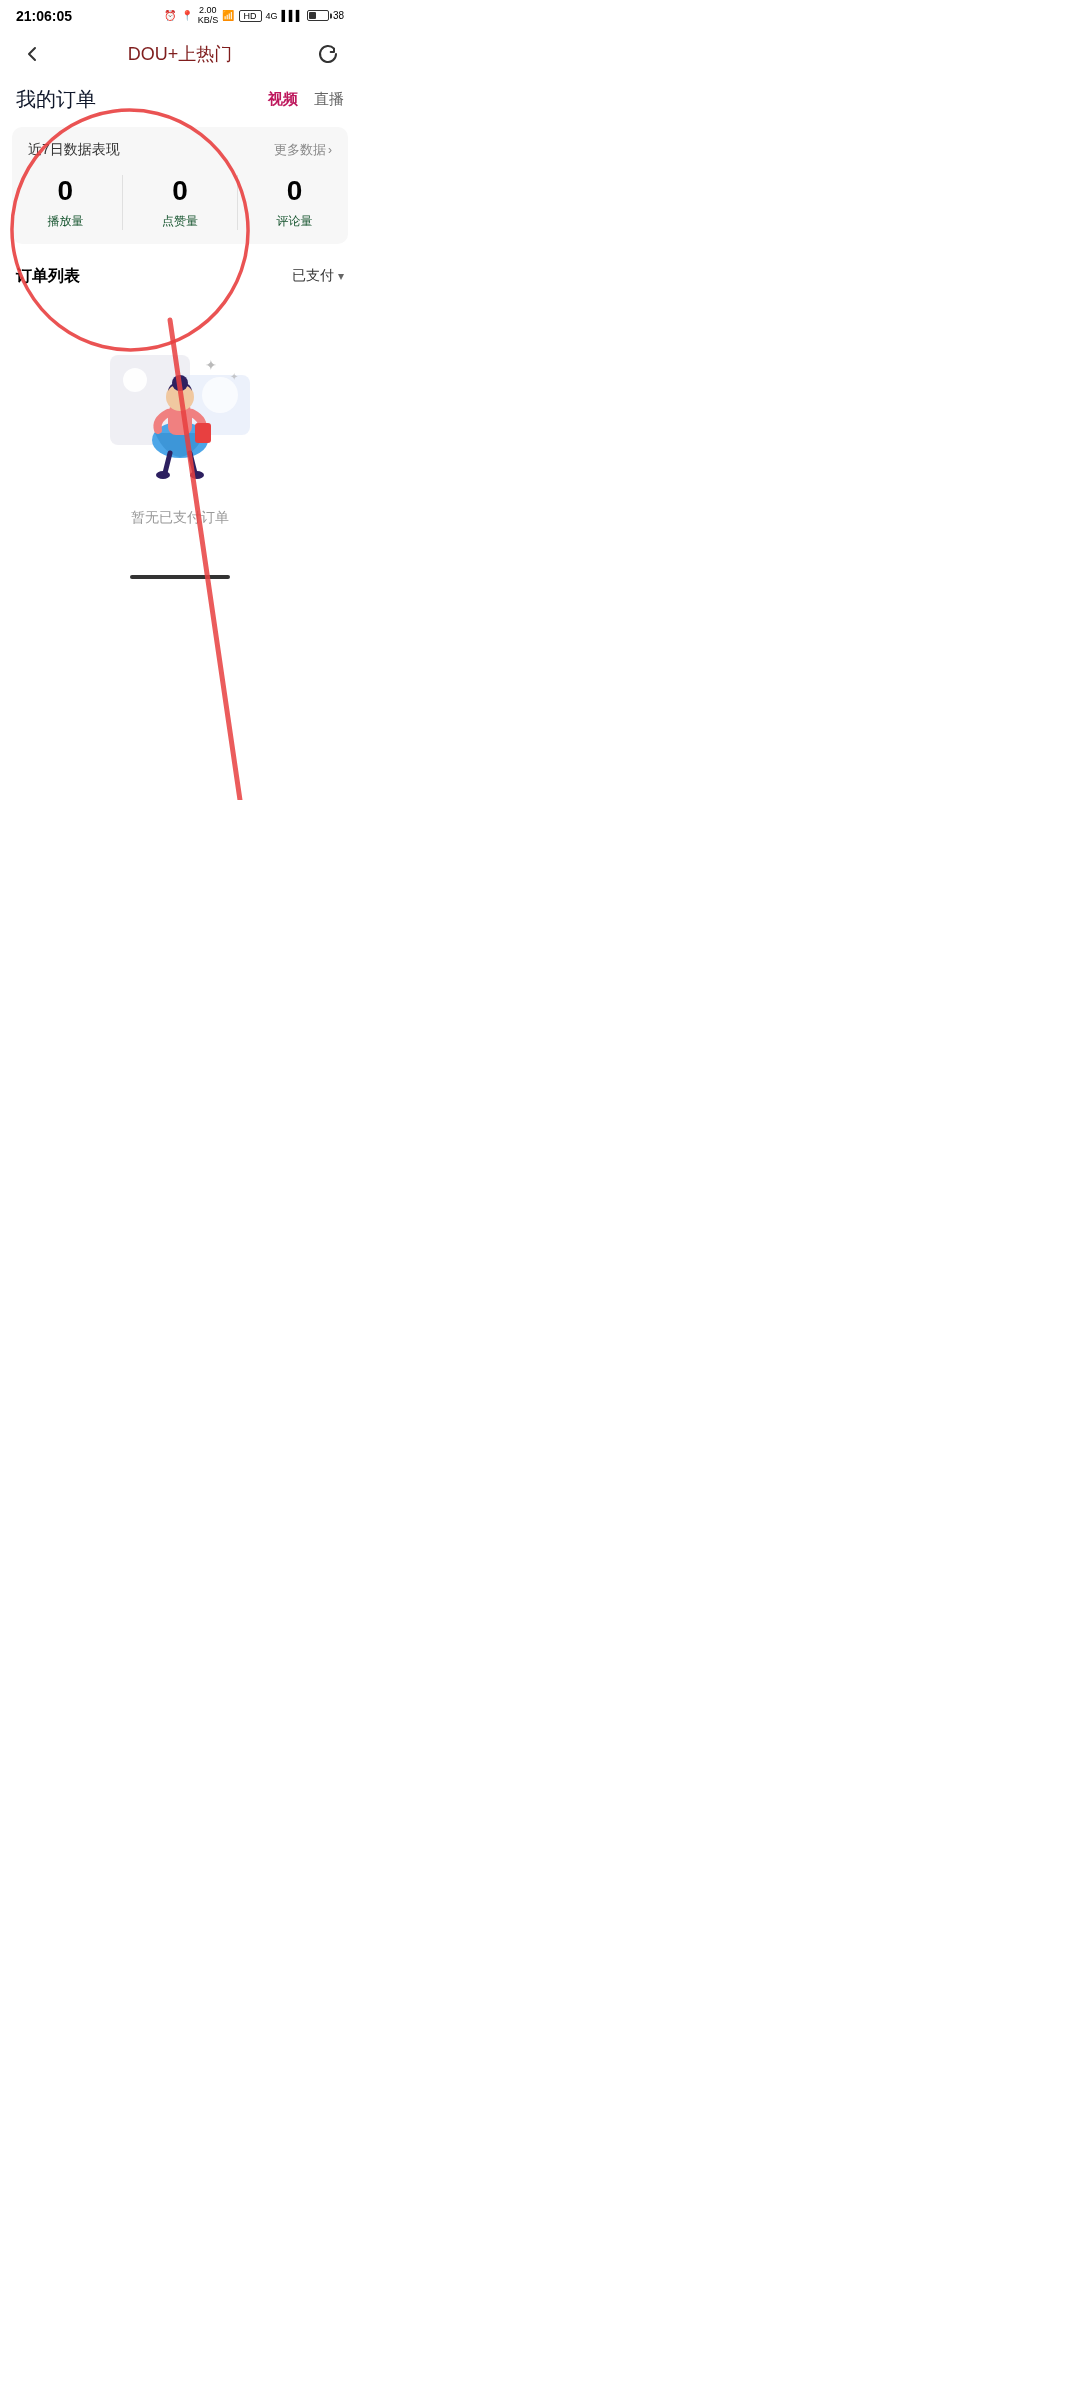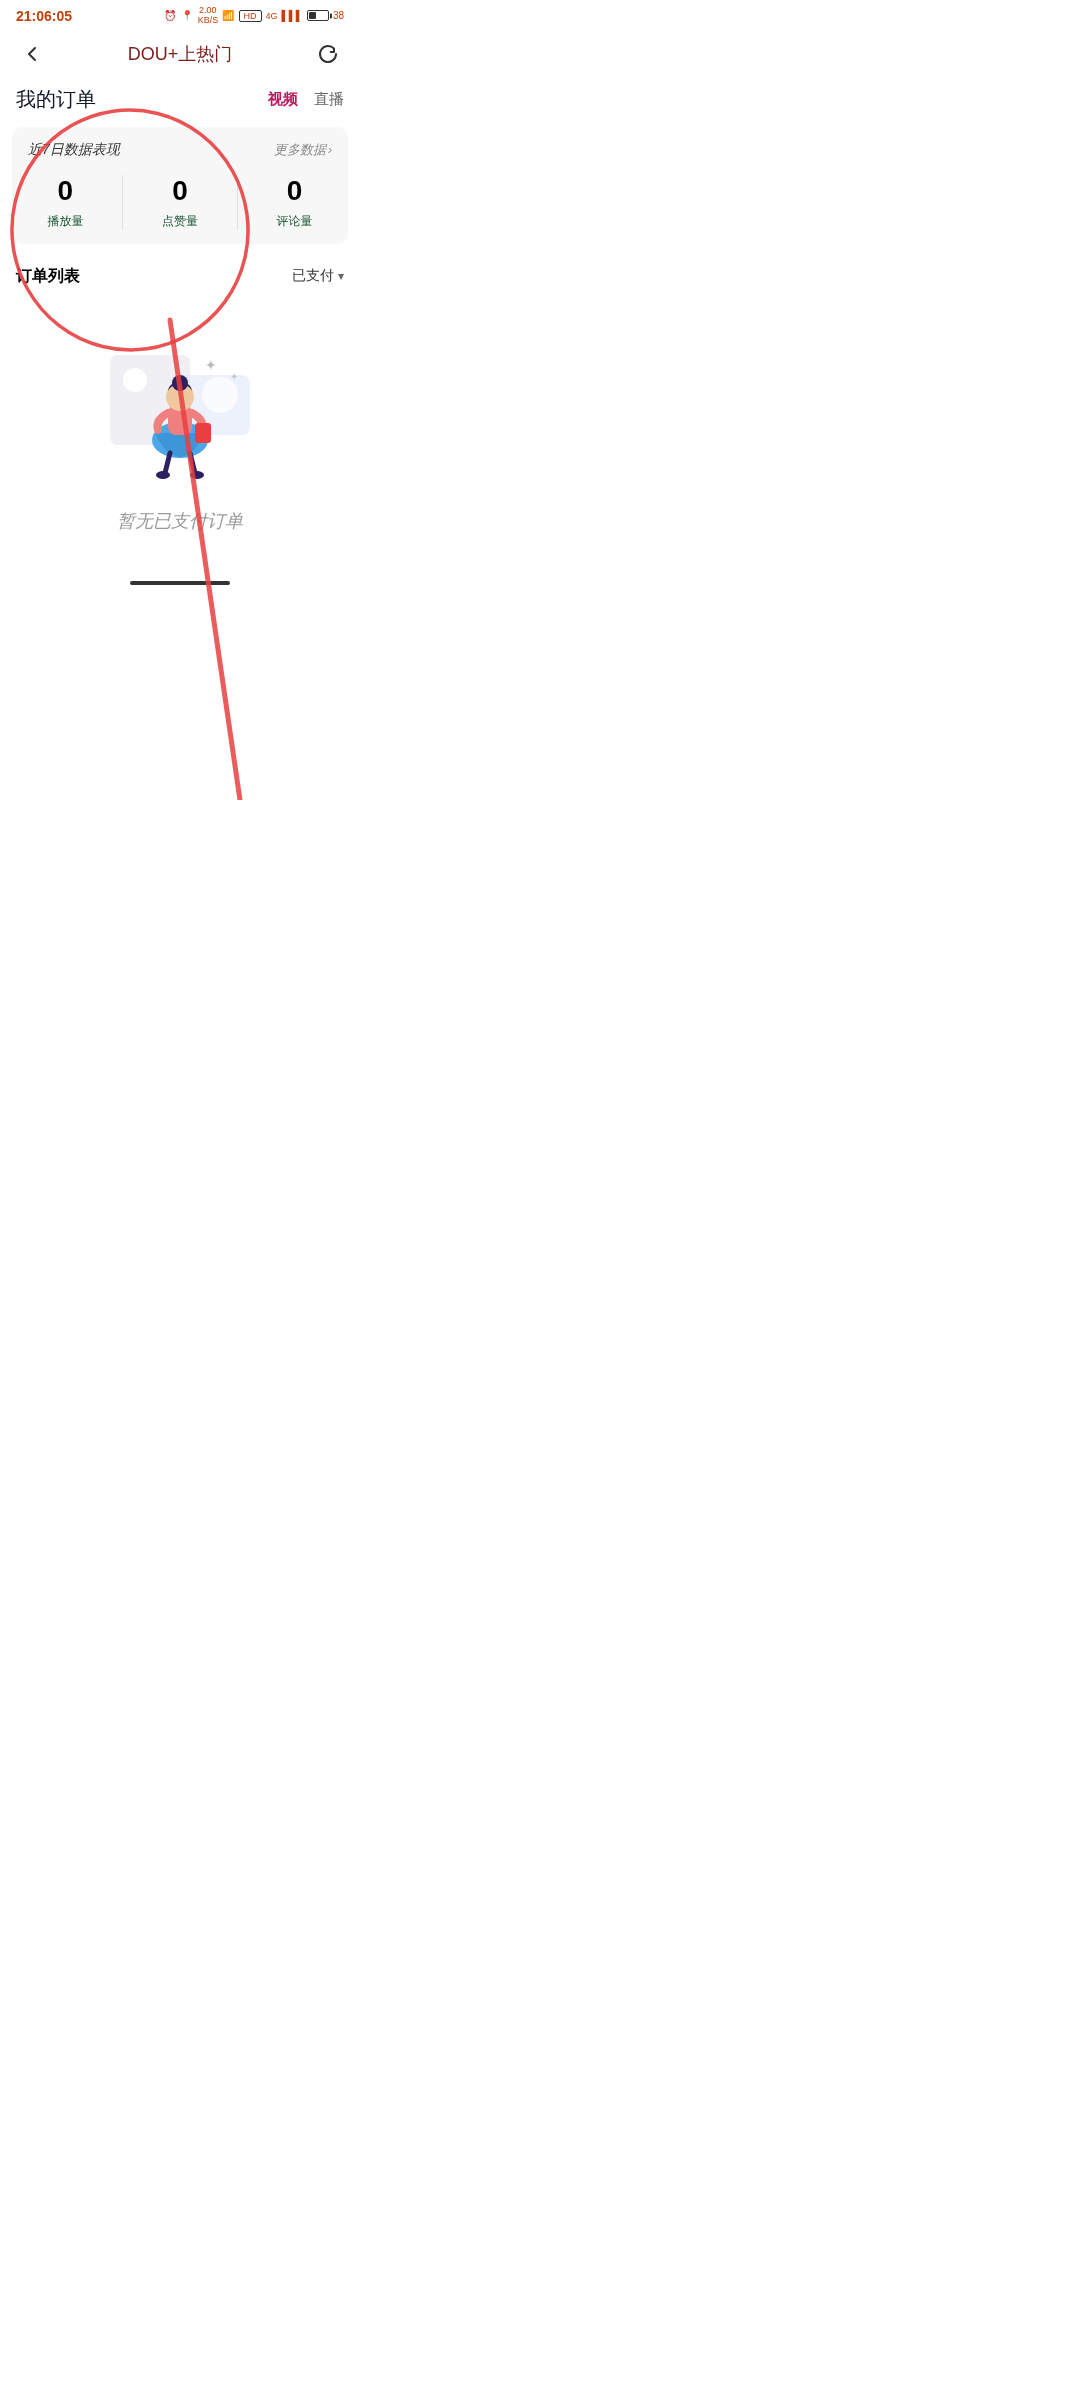--- a/index.html
+++ b/index.html
@@ -16,21 +16,21 @@
 
     
     .status-bar {
       display: flex;
       justify-content: space-between;
       align-items: center;
       padding: 6px 16px 4px;
       background: #fff;
       font-size: 12px;
       font-weight: 500;
-      color: #c2410c;
+      color: #000000;
     }
     .status-time {
       font-size: 14px;
       font-weight: 600;
     }
     .status-icons {
       display: flex;
       align-items: center;
       gap: 4px;
       font-size: 10px;
@@ -132,21 +132,20 @@
       margin: 10px 12px;
       background: #f7f7f7;
       border-radius: 10px;
       padding: 14px 16px;
     }
     .data-card-header {
       display: flex;
       justify-content: space-between;
       align-items: center;
       margin-bottom: 16px;
-      font-style: italic;
     }
     .data-card-title {
       font-size: 14px;
       color: #333;
       font-weight: 500;
     }
     .data-card-more {
       font-size: 13px;
       color: #888;
       display: flex;
@@ -216,24 +215,23 @@
       justify-content: center;
       padding: 30px 20px 40px;
     }
     .empty-illustration {
       width: 160px;
       height: 160px;
       margin-bottom: 16px;
       position: relative;
     }
     .empty-text {
-      font-size: 18px;
+      font-size: 14px;
       color: #999;
       margin-top: 8px;
-      font-style: italic;
     }
 
     
     .annotation-overlay {
       position: absolute;
       top: 0;
       left: 0;
       width: 100%;
       height: 100%;
       pointer-events: none;

